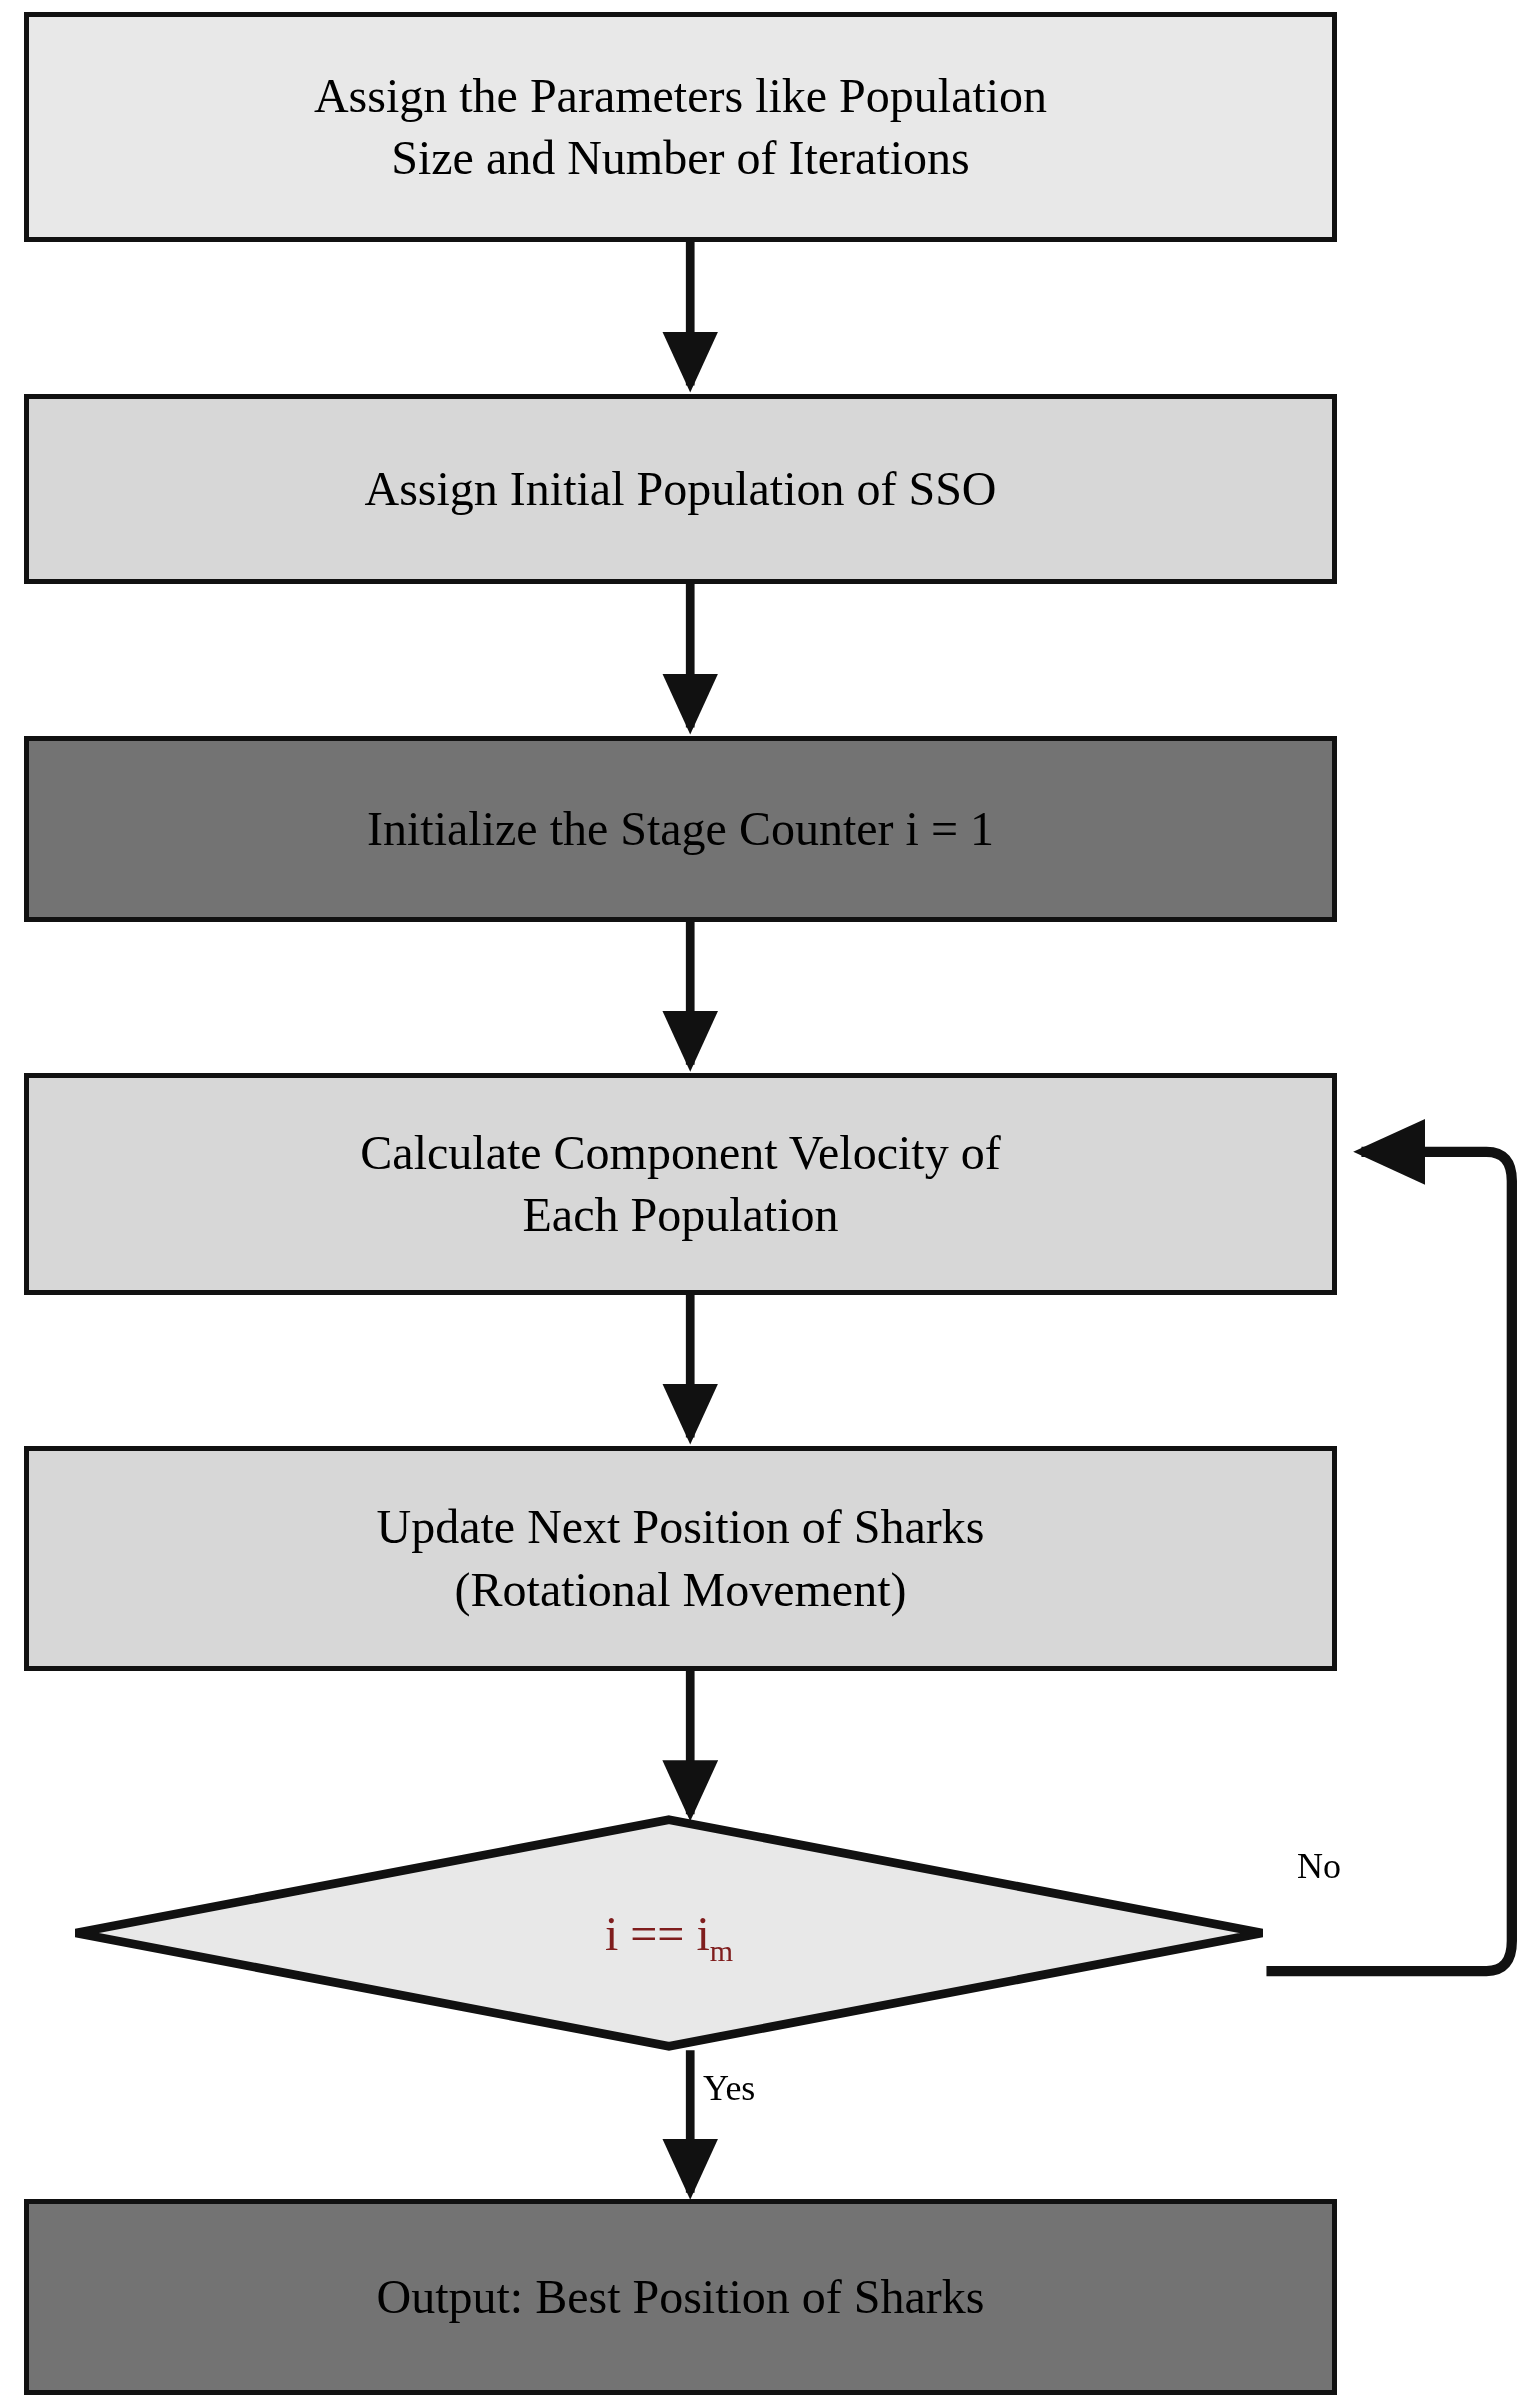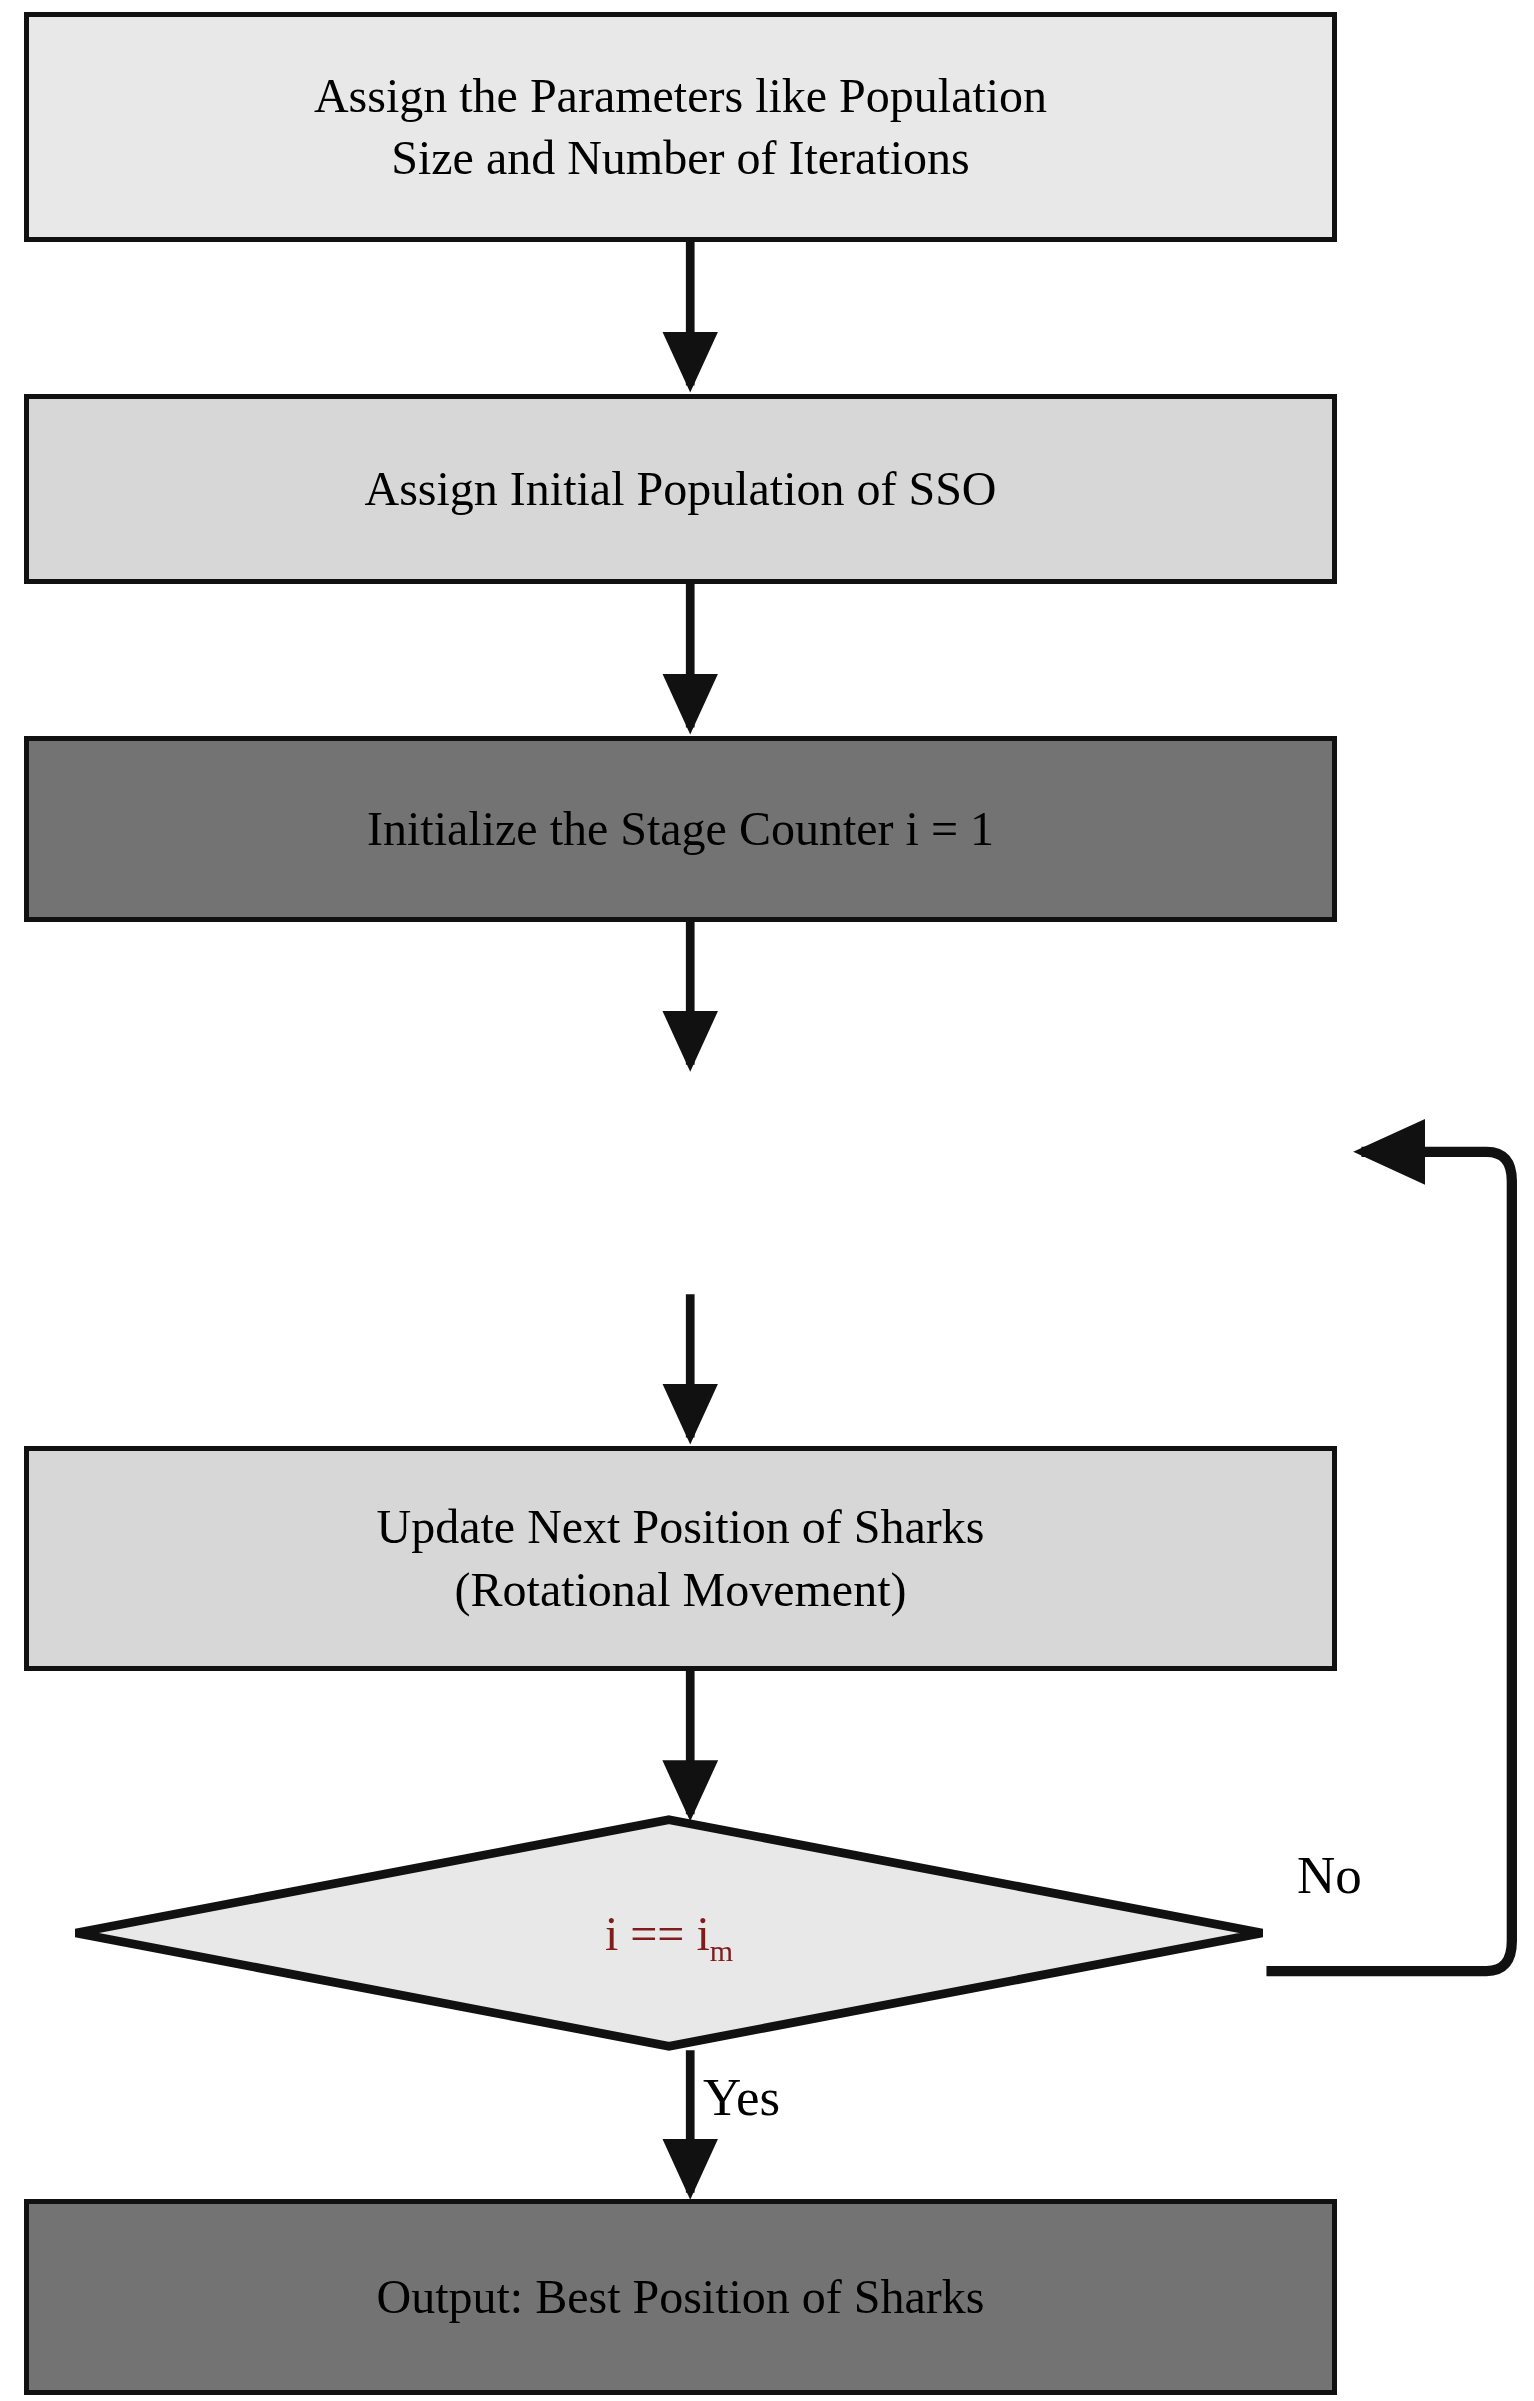--- a/index.html
+++ b/index.html
@@ -62,21 +62,21 @@
     font-family: Liberation Serif, serif;
   }
   .decision-label sub {
     font-size: 30px;
     vertical-align: sub;
     line-height: 0;
   }
   .edge-label {
     position: absolute;
     z-index: 4;
-    font-size: 53px;
+    font-size: 36px;
     color: #000000;
     white-space: nowrap;
   }
 </style>
 </head>
 <body>
 
 <div id="canvas">
 
   <svg class="flow-svg" viewBox="0 0 1938 3033">
@@ -107,20 +107,24 @@
   </div>
 
   <div class="node fill-mid fs-1" style="left:24px; top:394px; width:1313px; height:190px;">
     <span class="node-text">Assign Initial Population of SSO</span>
   </div>
 
   <div class="node fill-dark fs-1" style="left:24px; top:736px; width:1313px; height:186px;">
     <span class="node-text">Initialize the Stage Counter  i  = 1</span>
   </div>
 
+  <div class="node fill-mid fs-1" style="left:24px; top:1073px; width:1313px; height:222px;">
+    <span class="node-text">Calculate Component Velocity of
+Each Population</span>
+  </div>
 
   <div class="node fill-mid fs-1" style="left:24px; top:1446px; width:1313px; height:225px;">
     <span class="node-text">Update Next Position of Sharks
 (Rotational Movement)</span>
   </div>
 
   <div class="decision-wrap" style="left:71px; top:1815px; width:1196px; height:236px;">
     <svg width="1196" height="236" viewBox="0 0 1510 298" style="position:absolute; left:0; top:0;">
       <polygon points="755,6 1504,149 755,292 6,149" fill="#e8e8e8" stroke="#111111" stroke-width="11" stroke-linejoin="miter"></polygon>
     </svg>

